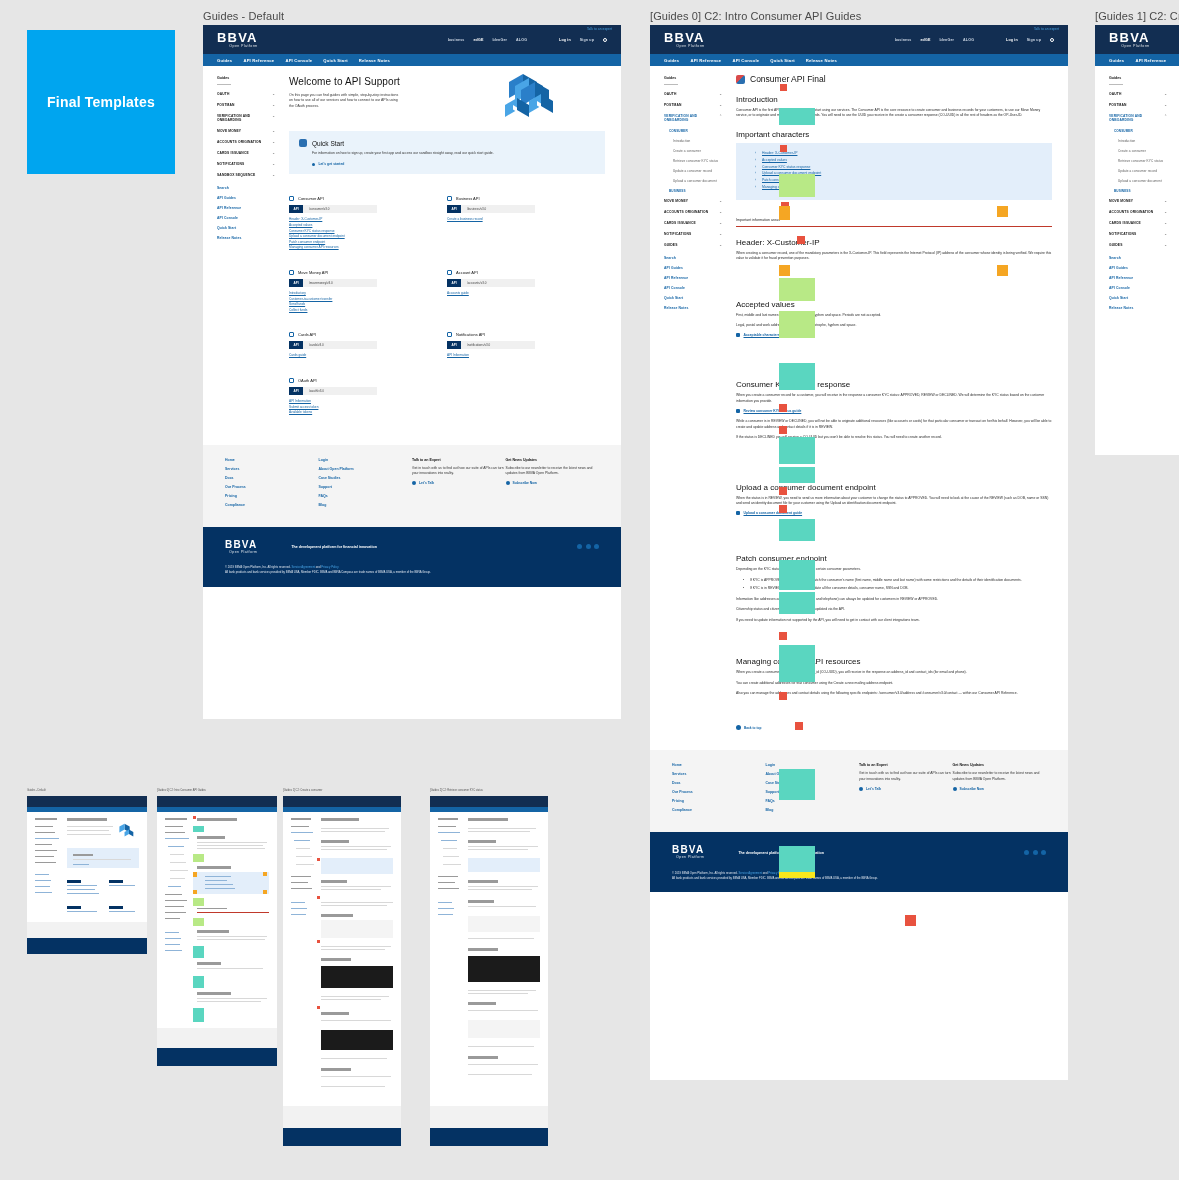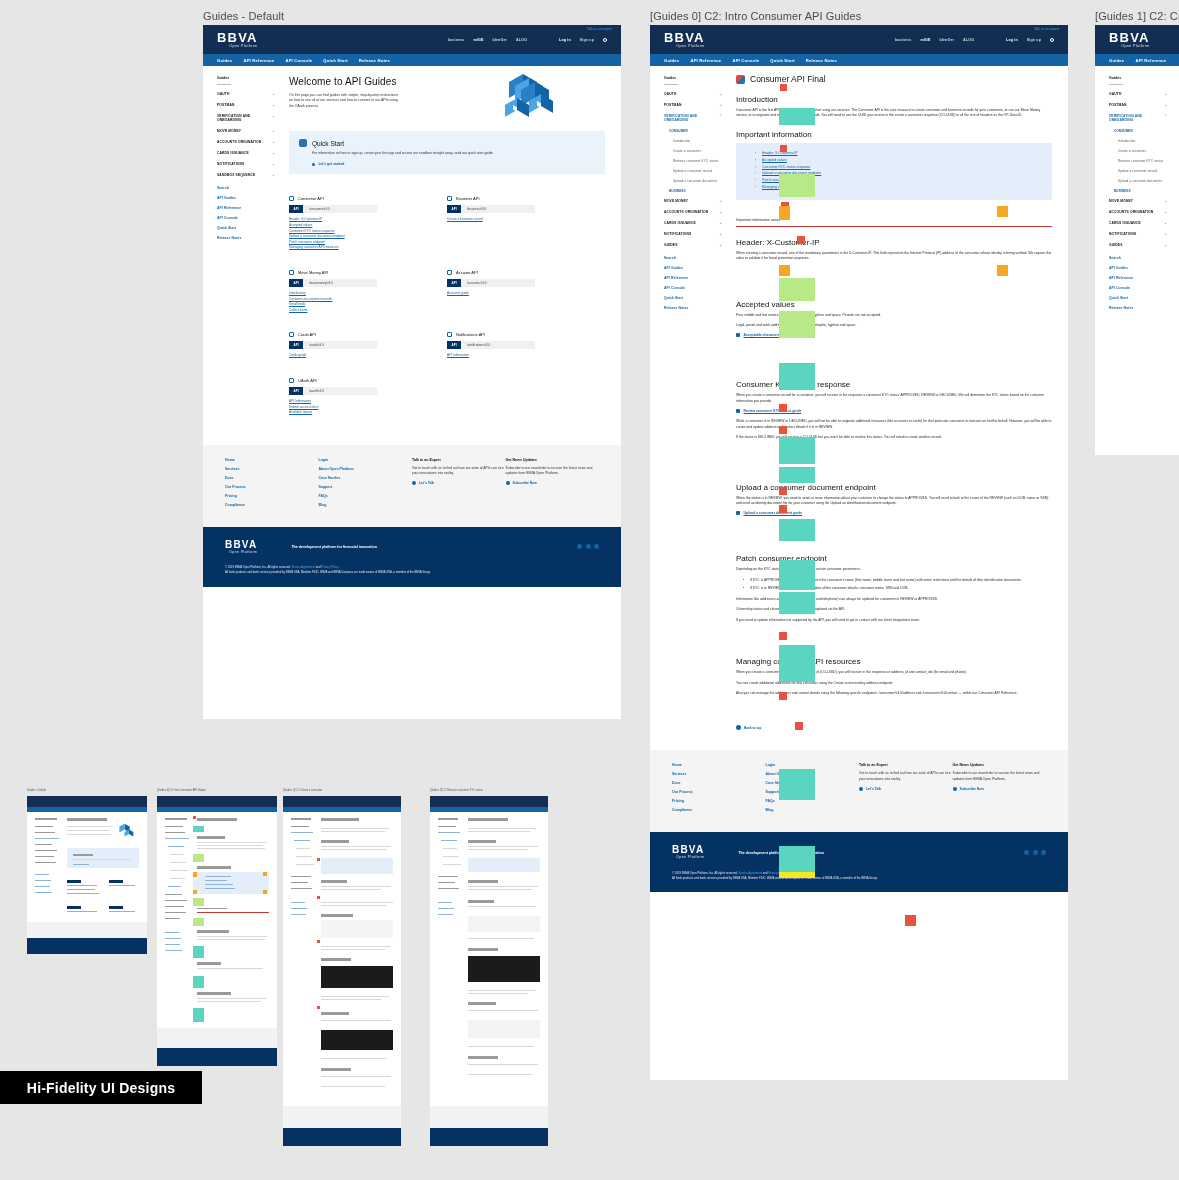--- a/index.html
+++ b/index.html
@@ -165,20 +165,23 @@
   .t-box{ background:#e3eefa; }
   .t-ft{ background:#f2f2f2; }
   .t-fd{ background:#043263; }
   .t-note{ position:absolute; }
 </style>
 </head>
 <body>
 
 <div class="canvas">
 
+  <div class="final-templates">
+    <span>Final Templates</span>
+  </div>
 
   <div class="board-label" style="left:203px; top:10px;">Guides - Default</div>
 
   <div class="page" style="left:203px; top:25px; width:418px; height:694px;">
 
     <div class="topbar" style="height:29px;">
       <div class="talk">Talk to an expert</div>
       <div class="brandrow">
         <div class="brand">
           <div class="bb">BBVA</div>
@@ -246,21 +249,21 @@
           <a>Search</a>
           <a>API Guides</a>
           <a>API Reference</a>
           <a>API Console</a>
           <a>Quick Start</a>
           <a>Release Notes</a>
         </div>
       </div>
 
       <div class="content" style="position:relative;">
-        <h1 class="big">Welcome to API Guides</h1>
+        <h1 class="big">Welcome to API Support</h1>
         <div class="lede">On this page you can find guides with simple, step-by-step instructions on how to use all of our services and how to connect to our APIs using the OAuth process.</div>
 
         <svg class="iso" style="right:58px; top:2px;" width="60" height="60" viewBox="0 0 60 60">
           <g>
             <polygon points="20,6 34,14 34,30 20,22" fill="#1464a5"></polygon>
             <polygon points="20,6 6,14 6,30 20,22" fill="#2a7fc9"></polygon>
             <polygon points="26,10 40,18 40,34 26,26" fill="#1464a5"></polygon>
             <polygon points="26,10 12,18 12,34 26,26" fill="#49a5e6"></polygon>
             <polygon points="32,14 46,22 46,38 32,30" fill="#1464a5"></polygon>
             <polygon points="32,14 18,22 18,38 32,30" fill="#2a7fc9"></polygon>
@@ -540,21 +543,21 @@
       <div class="content" style="position:relative; padding-top:8px;">
 
         <div class="doc-h1">
           <span class="ic"></span>
           <span class="tx">Consumer API Final</span>
         </div>
 
         <h2 class="sec">Introduction</h2>
         <p class="para">Consumer API is the first API you will need to call to start using our services. The Consumer API is the core resource to create consumer and business records for your customers, to use our Move Money service, or to originate and manage accounts and cards. You will need to use the UUID you receive in the create a consumer response (CO-UUID) in all the rest of headers as the OP-User-ID.</p>
 
-        <h2 class="sec">Important information</h2>
+        <h2 class="sec">Important characters</h2>
         <div class="infobox">
           <ul>
             <li>Header: X-Customer-IP</li>
             <li>Accepted values</li>
             <li>Consumer KYC status response</li>
             <li>Upload a consumer document endpoint</li>
             <li>Patch consumer endpoint</li>
             <li>Managing consumer API resources</li>
           </ul>
         </div>
@@ -975,17 +978,14 @@
       <div style="position:absolute;left:38px;top:224px;width:72px;height:18px;background:#f4f4f4;"></div>
       <div style="position:absolute;left:38px;top:250px;width:66px;height:1px;" class="t-ln"></div>
       <div style="position:absolute;left:38px;top:260px;width:30px;height:2.5px;" class="t-ln dk"></div>
       <div style="position:absolute;left:38px;top:268px;width:70px;height:1px;" class="t-ln"></div>
       <div style="position:absolute;left:38px;top:278px;width:64px;height:1px;" class="t-ln"></div>
       <div style="position:absolute;left:0;top:310px;width:100%;height:22px;" class="t-ft"></div>
       <div style="position:absolute;left:0;top:332px;width:100%;height:18px;" class="t-fd"></div>
     </div>
   </div>
 
-  <div class="hifi-banner">
-    <span>Hi-Fidelity UI Designs</span>
-  </div>
 
 </div>
 
 </body></html>

